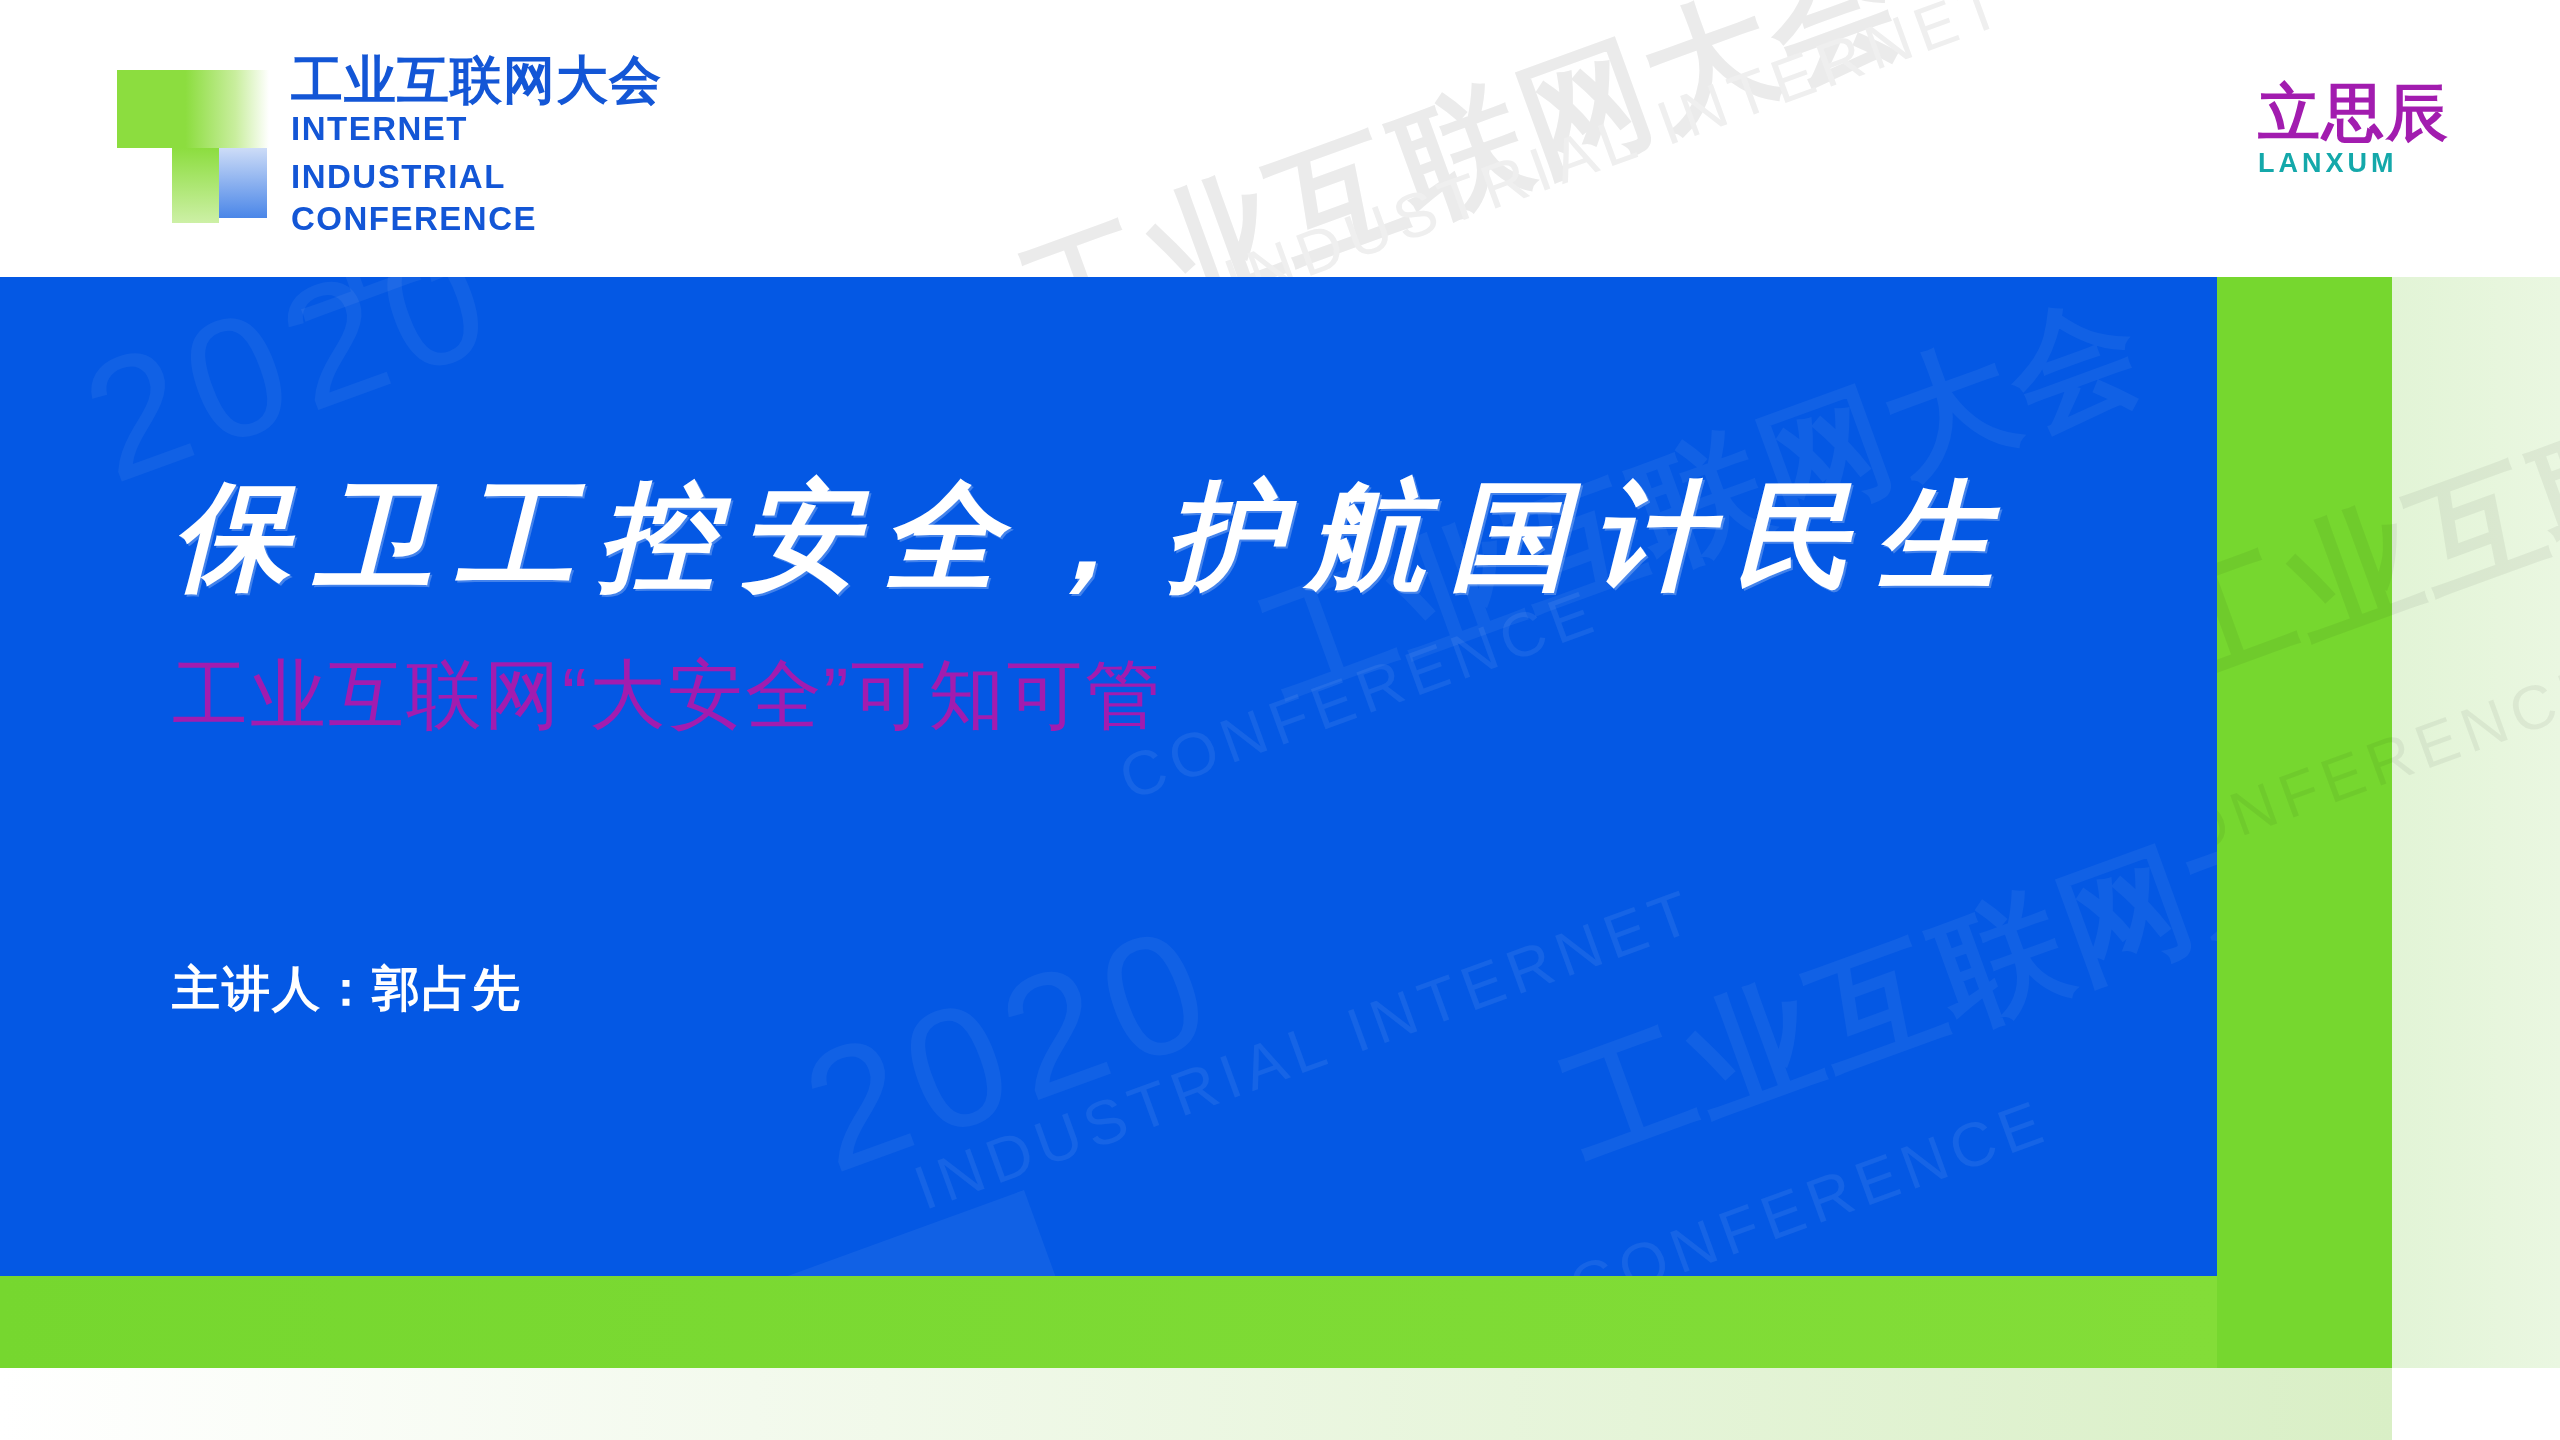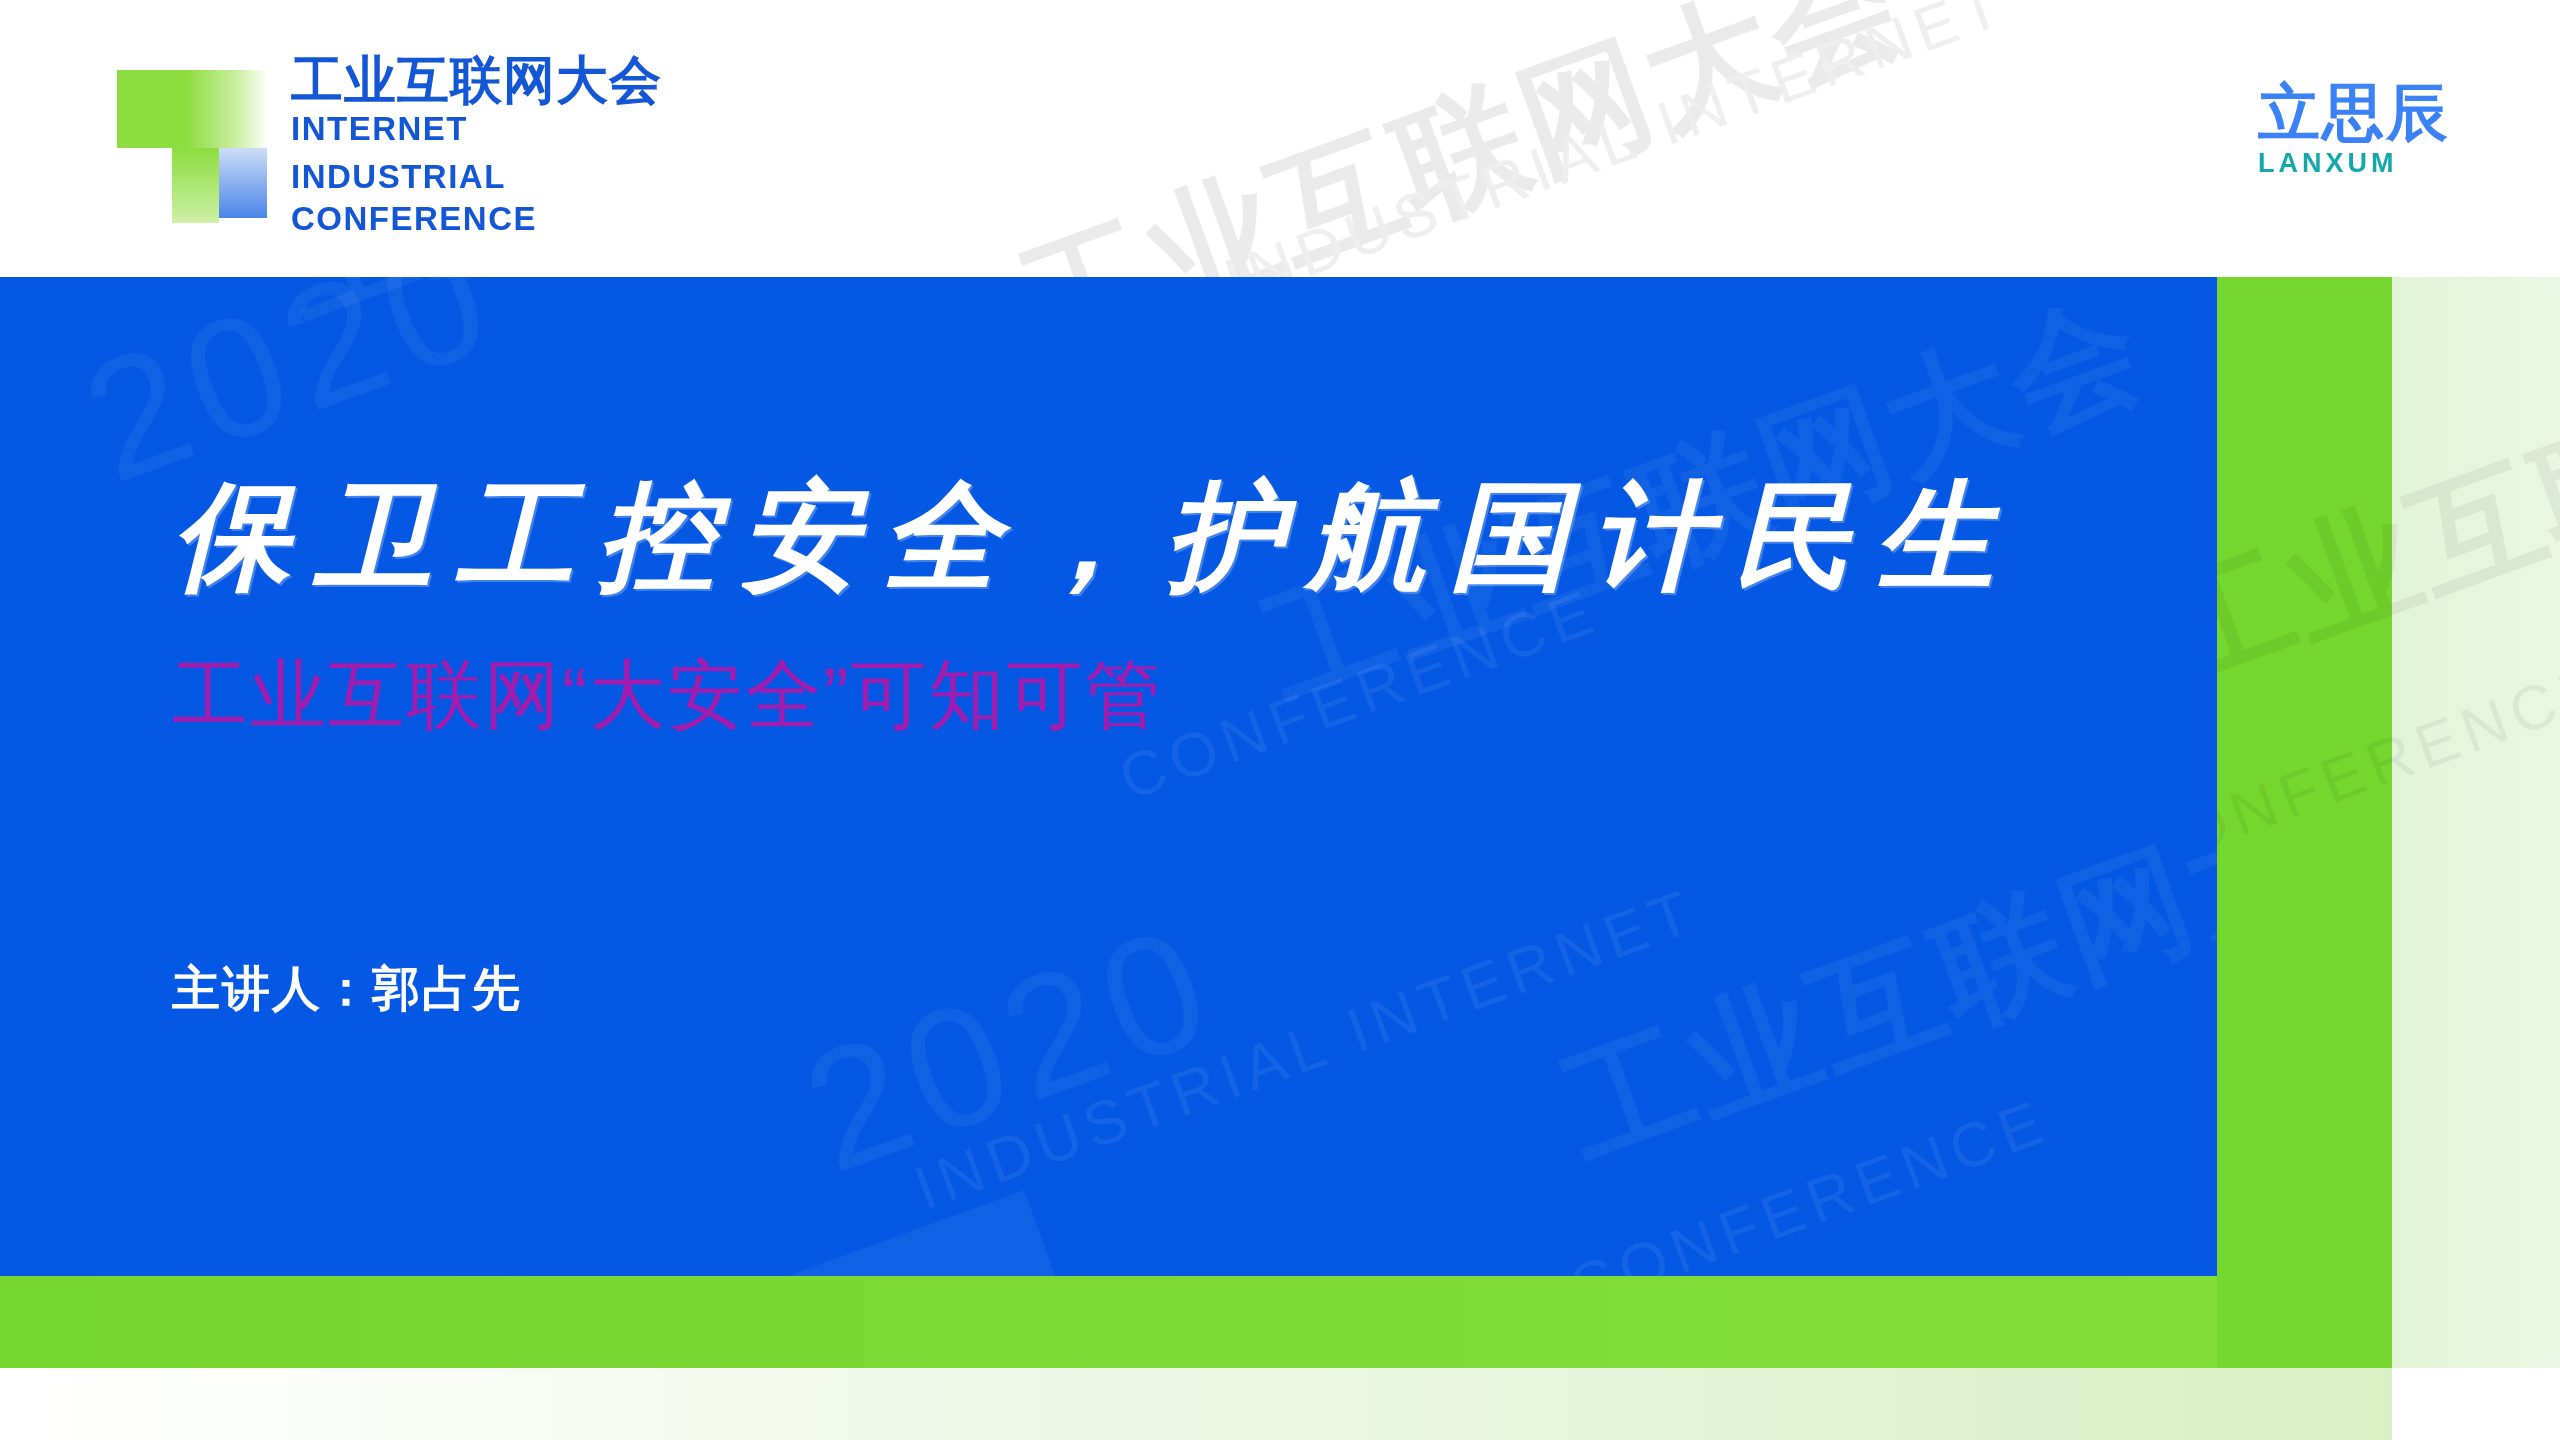--- a/index.html
+++ b/index.html
@@ -173,21 +173,21 @@
     letter-spacing:1.5px;
     line-height:1.26;
     margin-top:7px;
   }
   .brand-logo {
     position:absolute;
     right:110px; top:82px;
     text-align:center;
   }
   .brand-cn {
-    color:#3b82f6;
+    color:#a21caf;
     font-size:62px;
     font-weight:700;
     letter-spacing:2px;
     line-height:1;
     font-family:"DejaVu Sans",sans-serif;
   }
   .brand-en {
     color:#14a8aa;
     font-size:27px;
     font-weight:700;

